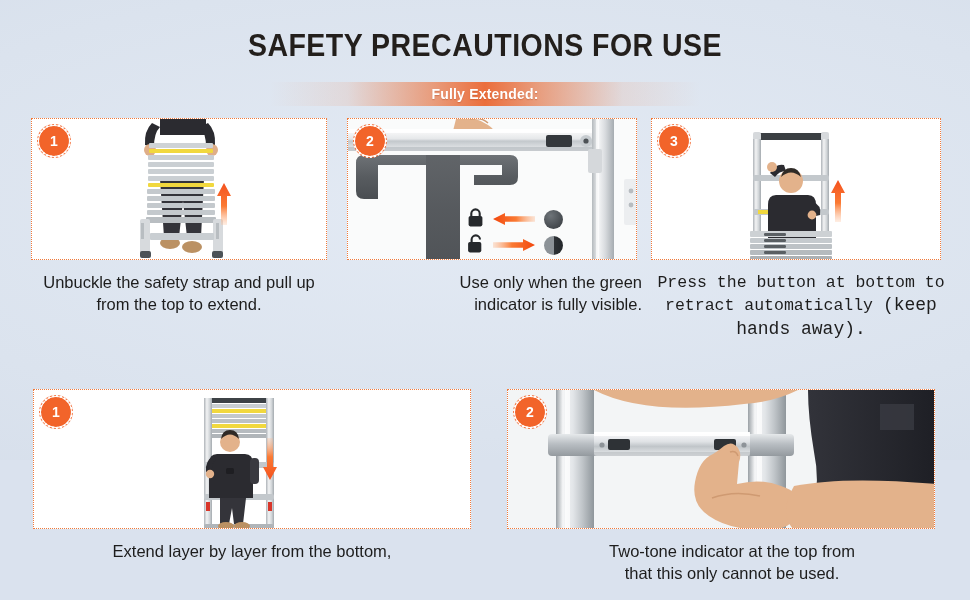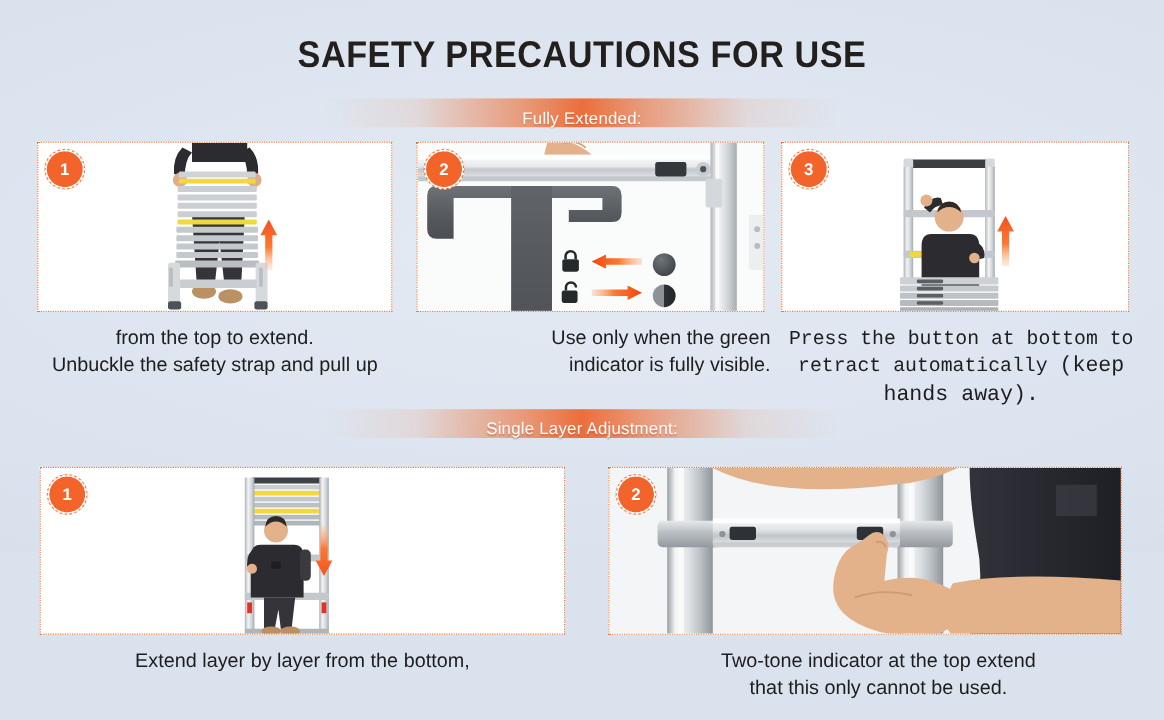--- a/index.html
+++ b/index.html
@@ -40,33 +40,33 @@
   }
 
   
   .section-banner {
     position: absolute;
     height: 24px;
     left: 50%;
     transform: translateX(-50%);
     width: 430px;
     display: flex;
-    align-items: flex-end;
+    align-items: center;
     justify-content: center;
     background: linear-gradient(to right,
         rgba(240,120,60,0) 0%,
         rgba(240,120,60,0.12) 18%,
         rgba(238,110,52,0.62) 38%,
         rgba(236,100,45,0.92) 50%,
         rgba(238,110,52,0.62) 62%,
         rgba(240,120,60,0.12) 82%,
         rgba(240,120,60,0) 100%);
     color: #ffffff;
     font-size: 14px;
-    font-weight: 400;
+    font-weight: 700;
     letter-spacing: 0.2px;
     text-shadow: 0 1px 1px rgba(160,60,20,0.35);
   }
   #banner-fully-extended { top: 82px; }
   #banner-single-layer   { top: 341px; }
 
   
   .panel {
     position: absolute;
     background: #ffffff;
@@ -208,22 +208,22 @@
             <stop offset="55%" stop-color="#fb7a33"></stop>
             <stop offset="100%" stop-color="#fdbb92" stop-opacity="0.25"></stop>
           </linearGradient>
         </defs>
         <polygon points="8,0 15,13 11,13 11,42 5,42 5,13 1,13" fill="url(#ag1)"></polygon>
       </svg>
     </div>
   </div>
 
   <div class="caption" style="left:14px; top:272px; width:330px;">
+    <div>Unbuckle the safety strap and pull up</div>
     <div>from the top to extend.</div>
-    <div>Unbuckle the safety strap and pull up</div>
   </div>
 
   <div class="panel" style="left:347px; top:118px; width:290px; height:142px;">
     <div class="badge">2</div>
 
     <div class="photo" style="left:0; top:0; width:290px; height:142px;">
       <svg width="290" height="142" viewBox="0 0 290 142">
         <defs>
           <linearGradient id="gTube" x1="0" y1="0" x2="1" y2="0">
             <stop offset="0%" stop-color="#b4b9bd"></stop>
@@ -384,23 +384,20 @@
   </div>
 
   <div class="caption" style="left:636px; top:272px; width:330px;font-family:Liberation Mono, monospace;">
     <div>Press the button at bottom to</div>
     <div>
       <span>retract automatically</span>
       <span class="small">(keep hands away).</span>
     </div>
   </div>
 
-  <div class="section-banner" id="banner-single-layer">
-    <span>Single Layer Adjustment:</span>
-  </div>
 
   <div class="panel" style="left:33px; top:389px; width:438px; height:140px;">
     <div class="badge">1</div>
 
     <div class="photo" style="left:0; top:0; width:438px; height:140px;">
       <svg width="438" height="140" viewBox="0 0 438 140">
         <defs>
           <linearGradient id="gR2" x1="0" y1="0" x2="1" y2="0">
             <stop offset="0%" stop-color="#aeb3b8"></stop>
             <stop offset="35%" stop-color="#f2f3f4"></stop>
@@ -518,17 +515,17 @@
         <path d="M216 56 q8 -6 14 2 q4 6 1 14 l-2 22 q24 -6 44 2 q24 8 18 26 q-6 18 -34 18 q-36 0 -56 -14 q-18 -12 -14 -34 q4 -22 18 -28 q5 -3 11 -8 z" fill="#e3b28b"></path>
         <path d="M222 62 q6 -2 8 4" stroke="#cf9a72" stroke-width="1.6" fill="none"></path>
         <path d="M204 108 q22 -8 48 -2" stroke="#cf9a72" stroke-width="1.6" fill="none"></path>
 
         <path d="M286 96 q50 -10 142 -2 v46 h-142 q-16 -16 0 -44 z" fill="#e3b28b"></path>
       </svg>
     </div>
   </div>
 
   <div class="caption" style="left:532px; top:541px; width:400px;">
-    <div>Two-tone indicator at the top extend</div>
+    <div>Two-tone indicator at the top from</div>
     <div>that this only cannot be used.</div>
   </div>
 
 </div>
 
 </body></html>

